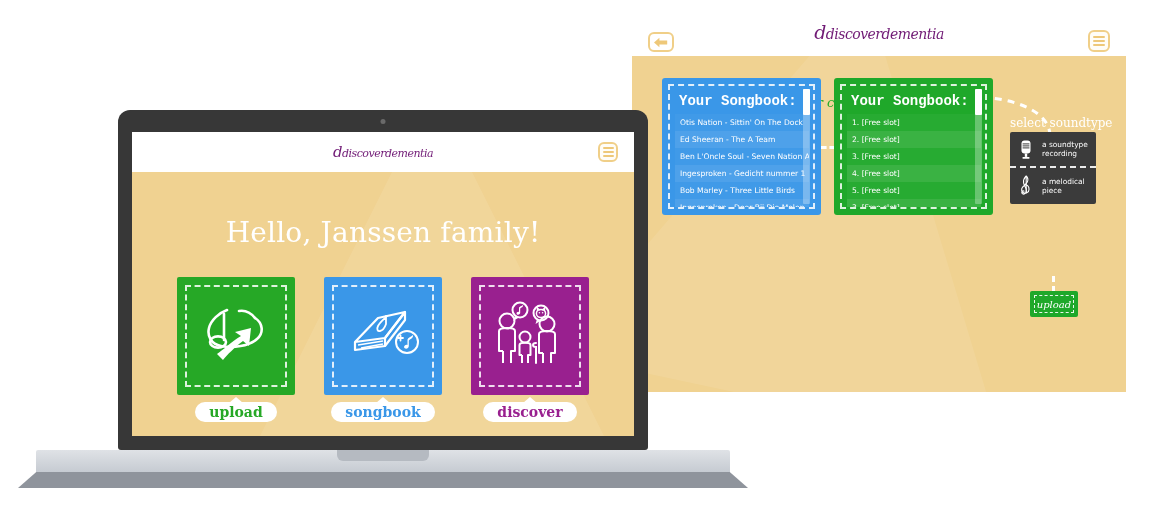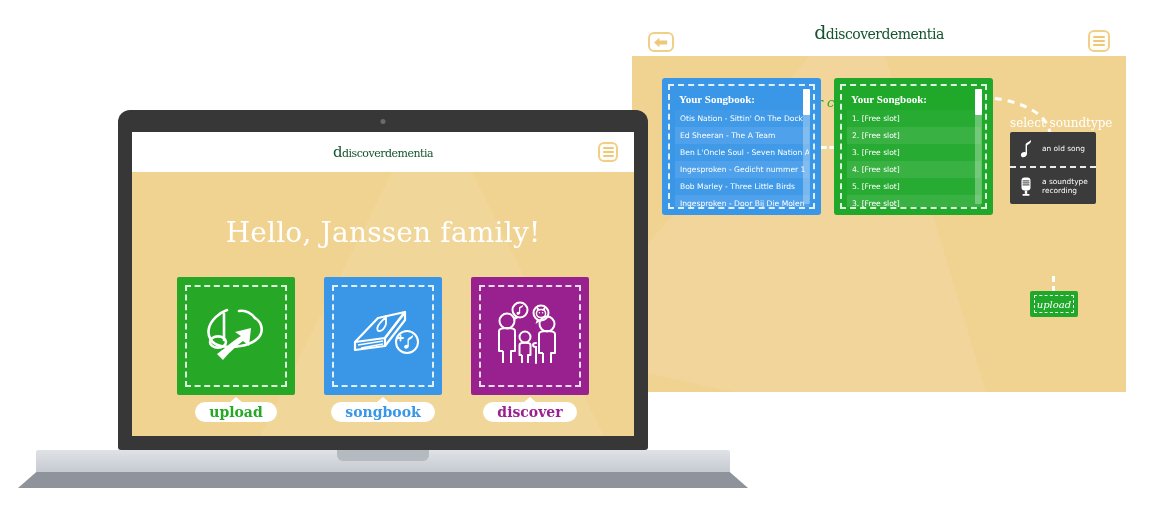--- a/index.html
+++ b/index.html
@@ -47,22 +47,23 @@
     border: 2px solid #f0cf88;
     border-radius: 6px;
     display: flex; align-items: center; justify-content: center;
   }
   .back-btn svg { display: block; }
 
   
   .logo {
     position: absolute; left: 50%; top: 50%;
     transform: translate(-50%,-50%);
-    color: #14532d;
-    font-family: "DejaVu Serif", serif;
+    color: #701a75;
+    font-family: "DejaVu Serif", serif;
+    font-style: italic;
     white-space: nowrap;
     letter-spacing: -0.5px;
   }
   .logo-lg { font-size: 14px; }
   .logo-sm { font-size: 11px; }
   .logo .cap { font-size: 1.35em; }
 
   
   .burger {
     border: 2px solid #f0cf88;
@@ -116,23 +117,23 @@
   .panel-inner {
     border: 2px dashed rgba(255,255,255,0.85);
     height: 100%;
     position: relative;
     overflow: hidden;
     padding: 4px 4px 4px 5px;
   }
   .panel-blue { background: #3a97e8; left: 30px; top: 22px; width: 159px; height: 137px; }
   .panel-green { background: #1fa82a; left: 202px; top: 22px; width: 159px; height: 137px; }
   .panel-title {
-    font-family: Liberation Serif, serif;
+    font-family: Liberation Mono, monospace;
     font-weight: bold;
-    font-size: 11px; color: #ffffff;
+    font-size: 14px; color: #ffffff;
     padding: 3px 4px 5px 4px;
   }
   .songrow {
     font-size: 7.6px; color: #ffffff;
     padding: 4px 4px 4px 5px;
     font-family: "DejaVu Sans", sans-serif;
     white-space: nowrap; overflow: hidden;
   }
   .panel-blue .songrow:nth-child(odd)  { background: rgba(255,255,255,0.10); }
   .panel-blue .songrow:nth-child(even) { background: rgba(255,255,255,0.03); }
@@ -393,44 +394,45 @@
           <div class="songrow">3. [Free slot]</div>
           <div class="scrollbar">
             <div class="scrollthumb"></div>
           </div>
         </div>
       </div>
 
       <div class="soundtype-label">select soundtype</div>
       <div class="soundtype-list">
 
-        <div class="st-item">
-          <span class="st-icon">
-            <svg width="13" height="18" viewBox="0 0 13 18" aria-hidden="true">
-              <path d="M11 0 C9 2 6.5 2.4 5.6 4.2 L5.6 12.4 C4.8 11.8 3.4 11.8 2.3 12.6 C0.9 13.6 0.5 15.3 1.4 16.4 C2.3 17.5 4.1 17.5 5.5 16.5 C6.6 15.7 7.1 14.5 7 13.5 L7 5.6 C8.4 4.2 11.6 3.2 11 0 Z" fill="#ffffff"></path>
-            </svg>
-          </span>
-          <span class="st-text">an old song</span>
-        </div>
 
         <div class="st-item">
           <span class="st-icon">
             <svg width="12" height="19" viewBox="0 0 12 19" aria-hidden="true">
               <rect x="1.5" y="0.5" width="9" height="13" rx="3" fill="#ffffff"></rect>
               <rect x="2.6" y="3.4" width="6.8" height="1" fill="#3b3b3b"></rect>
               <rect x="2.6" y="5.4" width="6.8" height="1" fill="#3b3b3b"></rect>
               <rect x="2.6" y="7.4" width="6.8" height="1" fill="#3b3b3b"></rect>
               <rect x="4.8" y="13.5" width="2.4" height="3.4" fill="#ffffff"></rect>
               <rect x="2.4" y="17" width="7.2" height="1.7" rx="0.8" fill="#ffffff"></rect>
             </svg>
           </span>
           <span class="st-text">a soundtype recording</span>
         </div>
 
 
+        <div class="st-item">
+          <span class="st-icon">
+            <svg width="12" height="22" viewBox="0 0 12 22" aria-hidden="true">
+              <path d="M6.2 1 C4.2 3 3.2 5.4 3.6 7.8 C4 10 5.6 12 6.2 14.2 C6.8 16.4 6 18.6 4.3 19 C2.8 19.4 1.6 18.3 1.8 17.1 C2 16 3.3 15.6 4 16.2 M6.2 1 C7.8 2.6 8.3 5 7.3 7 C6.4 8.8 4 10.4 2.6 12.2 C1 14.2 1.4 16.8 3.6 17.8 C6 18.9 8.9 17.3 9 14.4 C9.1 12 7.5 10.2 5.4 9.8" stroke="#ffffff" stroke-width="1.1" fill="none" stroke-linecap="round"></path>
+              <path d="M6.2 1 L6.2 18.2" stroke="#ffffff" stroke-width="1.1" fill="none"></path>
+            </svg>
+          </span>
+          <span class="st-text">a melodical piece</span>
+        </div>
       </div>
 
       <div class="upload-btn">
         <div class="upload-btn-inner">upload</div>
       </div>
 
     </div>
   </div>
 
   <div class="laptop">

